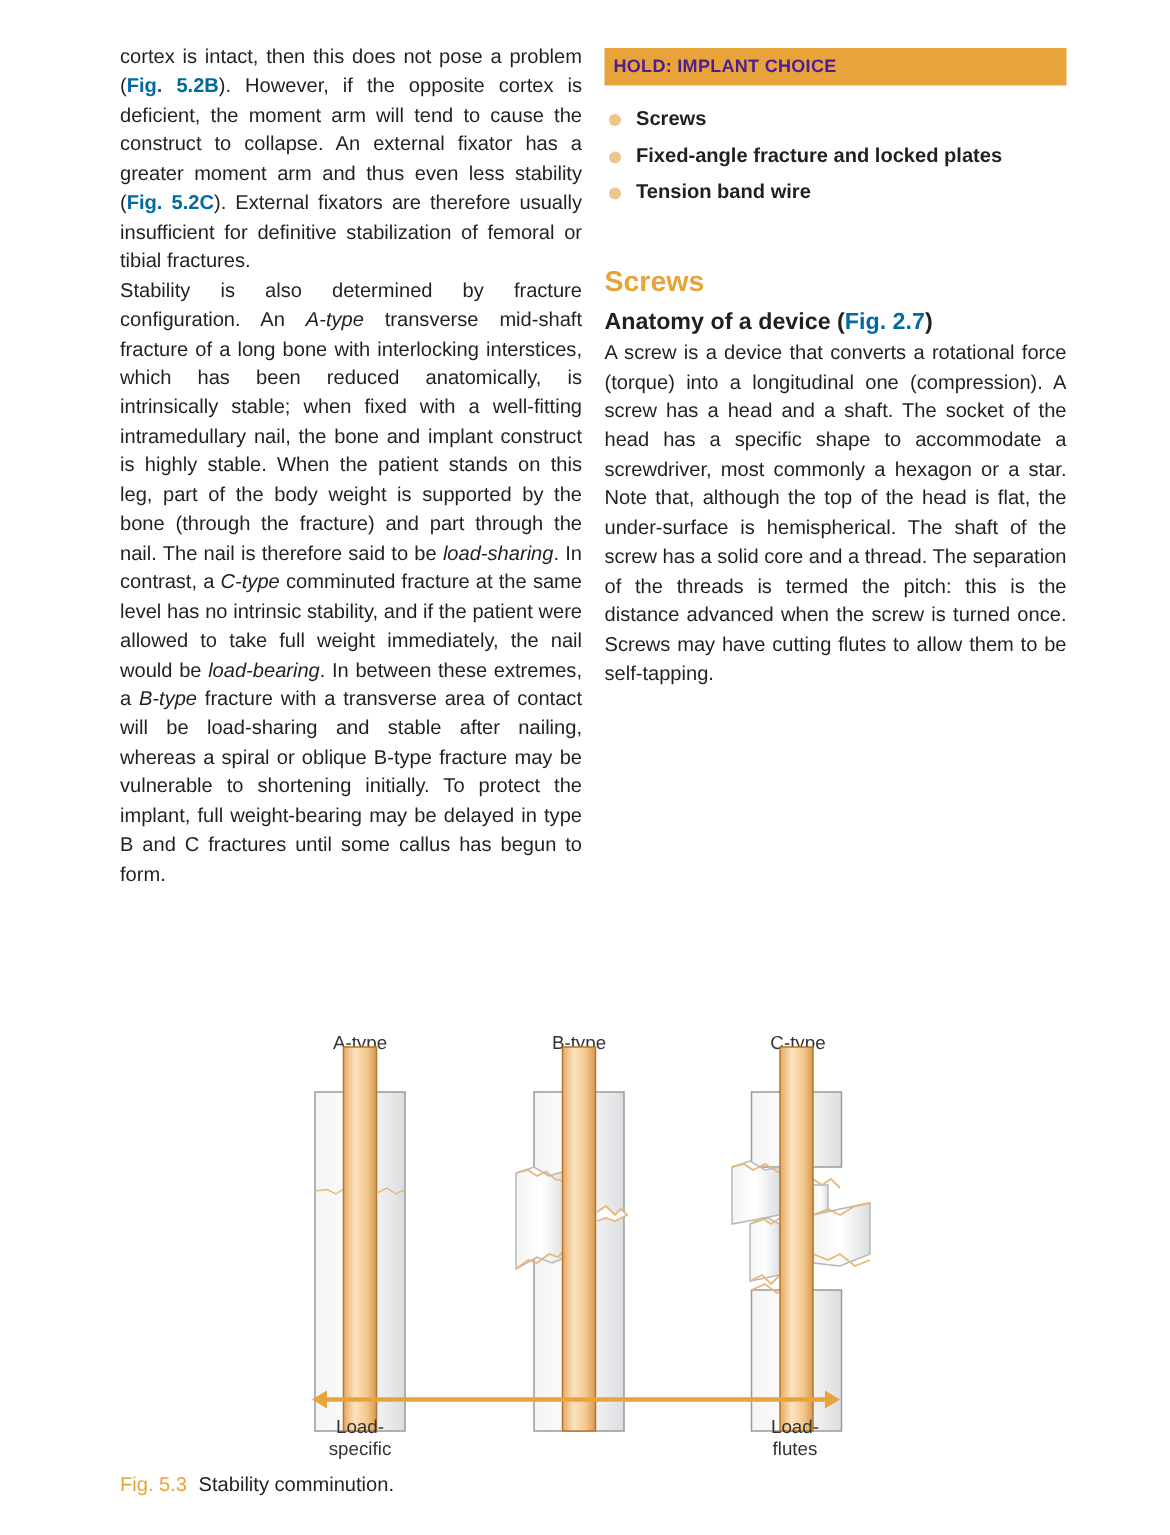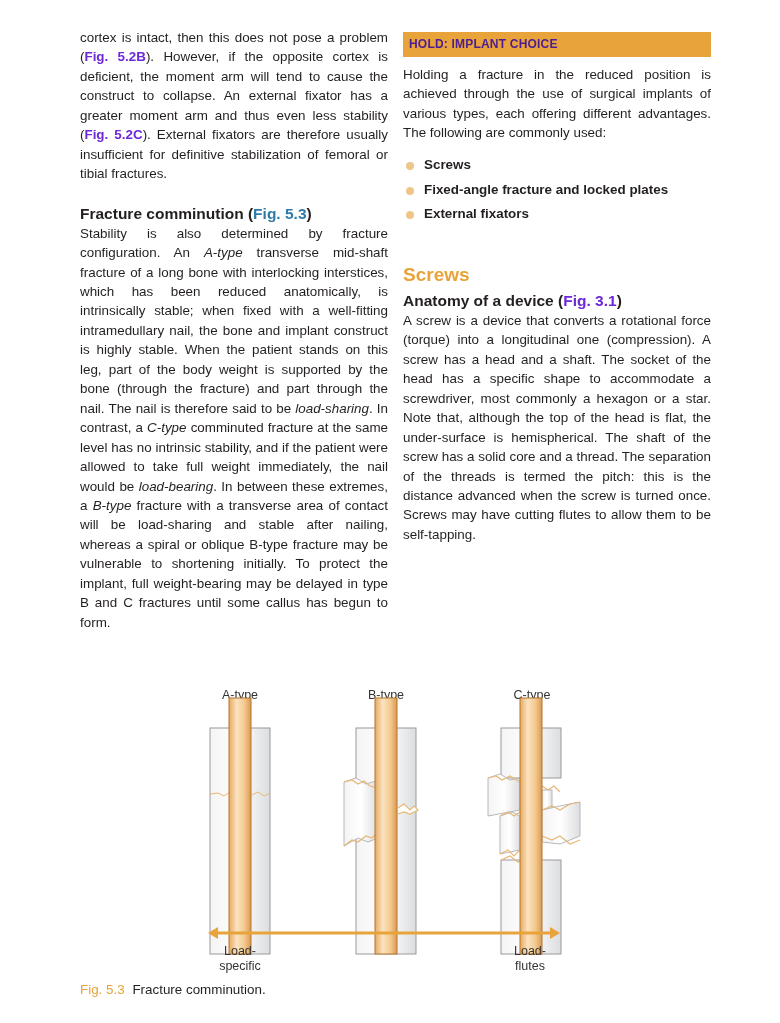--- a/index.html
+++ b/index.html
@@ -2,56 +2,54 @@
 <html><head>
 <meta charset="utf-8">
 <style>
   html, body { margin: 0; padding: 0; background: #ffffff; }
   body { width: 780px; height: 1023px; position: relative; overflow: hidden;
          font-family: "Liberation Sans", sans-serif; color: #231f20; }
   .col { position: absolute; top: 28px; font-size: 13.4px; line-height: 19.45px; text-align: justify; }
   .col-left { left: 80px; width: 308px; }
   .col-right { left: 403px; width: 308px; }
   .col p { margin: 0; }
-  .ref { color: #6d28d9; font-weight: bold; }
+  .ref { color: #0369a1; font-weight: bold; }
   .hdr { font-weight: bold; font-size: 15.5px; line-height: 20px; margin-top: 18px; }
   .hdr .ref { color: #2e7ba8; }
   .box-title { background: #e8a33a; color: #4c1d95; font-weight: bold; font-size: 12px;
                line-height: 25px; padding: 0 6px; margin-top: 4px; margin-bottom: 8px; letter-spacing: 0.2px; }
   ul.bullets { list-style: none; padding: 0; margin: 10px 0 0 0; }
   ul.bullets li { font-weight: bold; font-size: 13.4px; line-height: 24.7px; position: relative; padding-left: 21px; }
   ul.bullets li .dot { position: absolute; left: 3px; top: 9px; width: 8px; height: 8px; border-radius: 50%; background: #eec58a; }
   .sect { color: #e8a33a; font-weight: bold; font-size: 19px; line-height: 24px; margin-top: 36px; }
   .subhdr { font-weight: bold; font-size: 15.5px; line-height: 20px; margin-top: 4px; }
   .figure { position: absolute; left: 0; top: 680px; width: 780px; height: 300px; }
   .fig-label { position: absolute; font-size: 12.5px; color: #333; text-align: center; line-height: 15px; }
   .caption { position: absolute; left: 80px; top: 982px; font-size: 13.4px; }
   .caption .num { color: #e8a33a; margin-right: 4px; }
 </style>
 </head>
 <body>
 
 <div class="col col-left">
   <p><span>cortex is intact, then this does not pose a problem (</span><a class="ref">Fig. 5.2B</a><span>). However, if the opposite cortex is deficient, the moment arm will tend to cause the construct to collapse. An external fixator has a greater moment arm and thus even less stability (</span><a class="ref">Fig. 5.2C</a><span>). External fixators are therefore usually insufficient for definitive stabilization of femoral or tibial fractures.</span></p>
 
-  <div class="hdr" style="margin-top:20px;"><span>Fracture comminution (</span><a class="ref">Fig. 5.3</a><span>)</span></div>
 
   <p><span>Stability is also determined by fracture configuration. An </span><i>A-type</i><span> transverse mid-shaft fracture of a long bone with interlocking interstices, which has been reduced anatomically, is intrinsically stable; when fixed with a well-fitting intramedullary nail, the bone and implant construct is highly stable. When the patient stands on this leg, part of the body weight is supported by the bone (through the fracture) and part through the nail. The nail is therefore said to be </span><i>load-sharing</i><span>. In contrast, a </span><i>C-type</i><span> comminuted fracture at the same level has no intrinsic stability, and if the patient were allowed to take full weight immediately, the nail would be </span><i>load-bearing</i><span>. In between these extremes, a </span><i>B-type</i><span> fracture with a transverse area of contact will be load-sharing and stable after nailing, whereas a spiral or oblique B-type fracture may be vulnerable to shortening initially. To protect the implant, full weight-bearing may be delayed in type B and C fractures until some callus has begun to form.</span></p>
 </div>
 
 <div class="col col-right">
   <div class="box-title">HOLD: IMPLANT CHOICE</div>
-  <p>Holding a fracture in the reduced position is achieved through the use of surgical implants of various types, each offering different advantages. The following are commonly used:</p>
   <ul class="bullets">
     <li><span class="dot"></span><span>Screws</span></li>
     <li><span class="dot"></span><span>Fixed-angle fracture and locked plates</span></li>
-    <li><span class="dot"></span><span>External fixators</span></li>
+    <li><span class="dot"></span><span>Tension band wire</span></li>
   </ul>
   <div class="sect">Screws</div>
-  <div class="subhdr"><span>Anatomy of a device (</span><a class="ref">Fig. 3.1</a><span>)</span></div>
+  <div class="subhdr"><span>Anatomy of a device (</span><a class="ref">Fig. 2.7</a><span>)</span></div>
   <p>A screw is a device that converts a rotational force (torque) into a longitudinal one (compression). A screw has a head and a shaft. The socket of the head has a specific shape to accommodate a screwdriver, most commonly a hexagon or a star. Note that, although the top of the head is flat, the under-surface is hemispherical. The shaft of the screw has a solid core and a thread. The separation of the threads is termed the pitch: this is the distance advanced when the screw is turned once. Screws may have cutting flutes to allow them to be self-tapping.</p>
 </div>
 
 <div class="figure">
   <div class="fig-label" style="left:210px; top:8px; width:60px;">A-type</div>
   <div class="fig-label" style="left:356px; top:8px; width:60px;">B-type</div>
   <div class="fig-label" style="left:502px; top:8px; width:60px;">C-type</div>
 
   <svg width="780" height="300" style="position:absolute; left:0; top:0;">
     <defs>
@@ -113,14 +111,14 @@
     <div>specific</div>
   </div>
   <div class="fig-label" style="left:500px; top:264px; width:60px;">
     <div>Load-</div>
     <div>flutes</div>
   </div>
 </div>
 
 <div class="caption">
   <span class="num">Fig. 5.3</span>
-  <span>Fracture comminution.</span>
+  <span>Stability comminution.</span>
 </div>
 
 </body></html>

